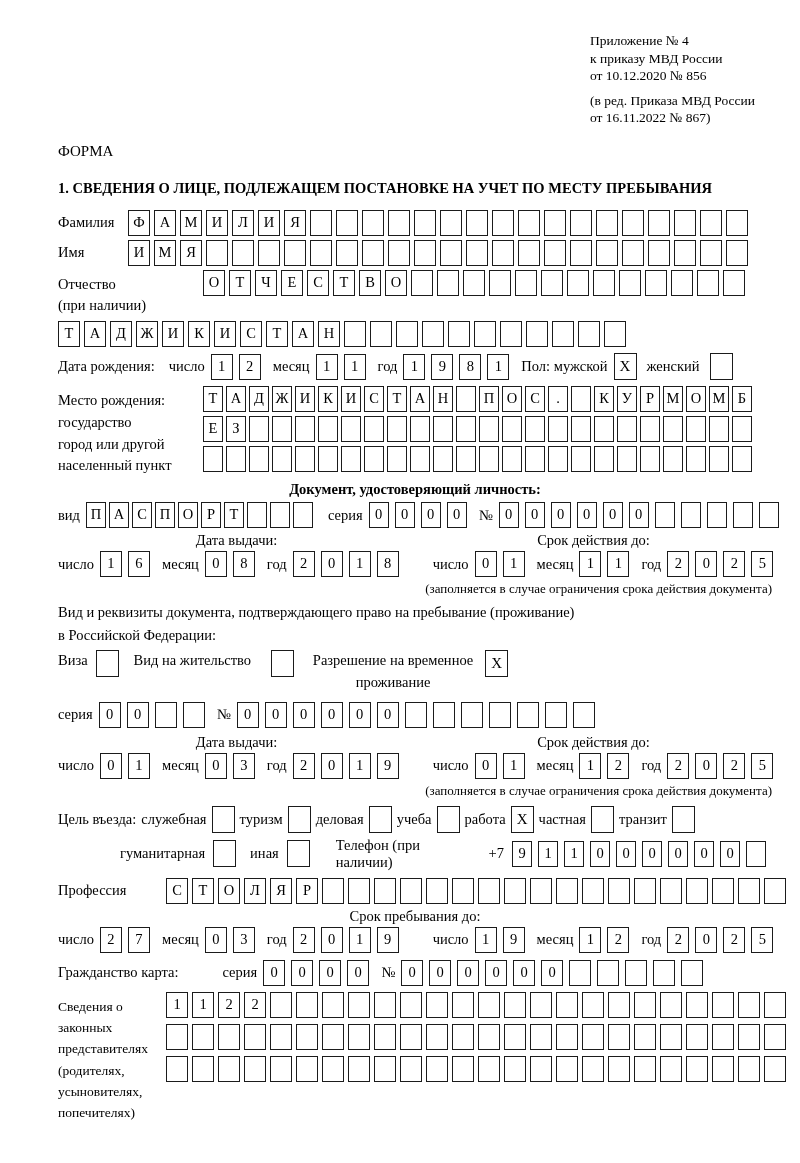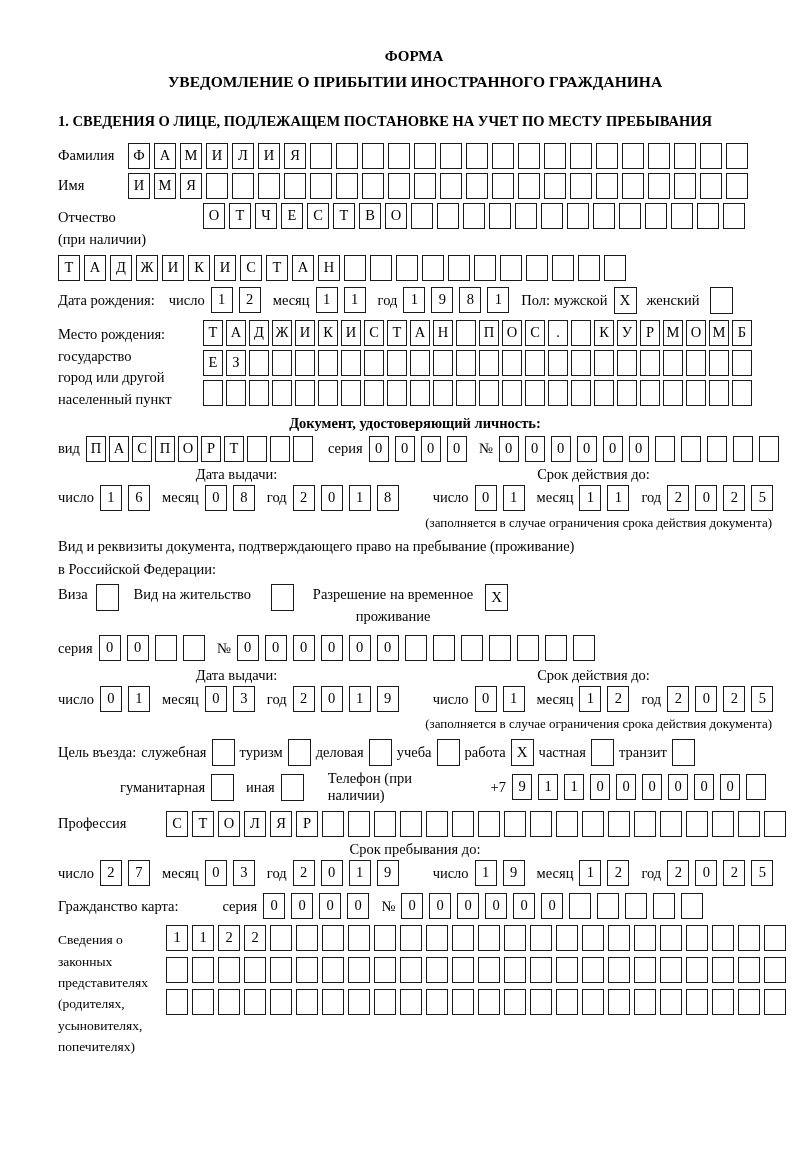--- a/index.html
+++ b/index.html
@@ -5,21 +5,21 @@
   * { box-sizing: border-box; }
   html,body { margin:0; padding:0; background:#fff; }
   .page {
     width:800px; height:1163px; background:#fff; color:#000;
     font-family:"Liberation Serif","DejaVu Serif",serif;
     font-size:14.5px; padding:32px 28px 8px 58px; overflow:hidden; position:relative;
   }
   .annex { margin-left:532px; font-size:13.5px; line-height:1.3; }
   .annex div { white-space:nowrap; }
   .annex .gap { margin-top:7px; }
-  .forma { text-align:center; font-weight:bold; font-size:15px; margin:16px 2px 6px 0; }
+  .forma { text-align:left; font-weight:normal; font-size:15px; margin:16px 2px 6px 0; }
   .title { text-align:center; font-weight:bold; font-size:15.5px; line-height:1.45; margin-top:2px; }
   .blank-line { display:inline-block; width:54px; border-bottom:2px solid #3a3a3a; height:0.95em; margin-left:8px; }
   .sec { font-weight:bold; font-size:14.5px; margin:20px 0 13px 0; }
   .row { display:flex; align-items:flex-start; margin-bottom:4px; }
   .inline { display:flex; align-items:center; gap:6px; flex-wrap:nowrap; }
   .lbl { flex-shrink:0; padding-top:4px; }
   .pre { white-space:pre-line; line-height:1.5; }
   .cells { display:flex; flex-shrink:0; }
   .cell {
     width:22px; height:26px; border:1.6px solid #1b1b1b; margin-right:4px;
@@ -40,25 +40,31 @@
   .introline { font-size:14.5px; margin-bottom:6px; }
   .opt { display:flex; align-items:flex-start; gap:8px; }
   .opt-txt { text-align:center; line-height:1.5; }
   .indent { padding-left:62px; }
 </style>
 </head>
 <body>
 
 <div class="page">
 
+  <div class="annex">
+    <div>Приложение № 4</div>
+    <div>к приказу МВД России</div>
+    <div>от 10.12.2020 № 856</div>
+    <div class="gap">(в ред. Приказа МВД России</div>
+    <div>от 16.11.2022 № 867)</div>
+  </div>
 
   <div class="forma">ФОРМА</div>
 
   <div class="title">
-    <div>УВЕДОМЛЕНИЕ О ПРИБЫТИИ ИНОСТРАННОГО ГРАЖДАНИНА</div>
   </div>
 
   <div class="sec">1. СВЕДЕНИЯ О ЛИЦЕ, ПОДЛЕЖАЩЕМ ПОСТАНОВКЕ НА УЧЕТ ПО МЕСТУ ПРЕБЫВАНИЯ</div>
 
   <div class="row">
     <div class="lbl" style="width:70px">Фамилия</div>
     <div class="cells">
         <span class="cell">Ф</span>
         <span class="cell">А</span>
         <span class="cell">М</span>
@@ -469,21 +475,21 @@
     <span>учеба</span>
     <span class="cb"></span>
     <span>работа</span>
     <span class="cb">X</span>
     <span>частная</span>
     <span class="cb"></span>
     <span>транзит</span>
     <span class="cb"></span>
   </div>
 
-  <div class="row inline indent" style="margin-bottom:7px">
+  <div class="row inline indent" style="gap:8px;margin-bottom:7px">
     <span>гуманитарная</span>
     <span class="cb"></span>
     <span style="margin-left:6px">иная</span>
     <span class="cb"></span>
     <span style="margin-left:18px">Телефон (при наличии)</span>
     <span style="margin-left:14px">+7</span>
     <div class="cells tight gapped">
         <span class="cell">9</span>
         <span class="cell">1</span>
         <span class="cell">1</span>

